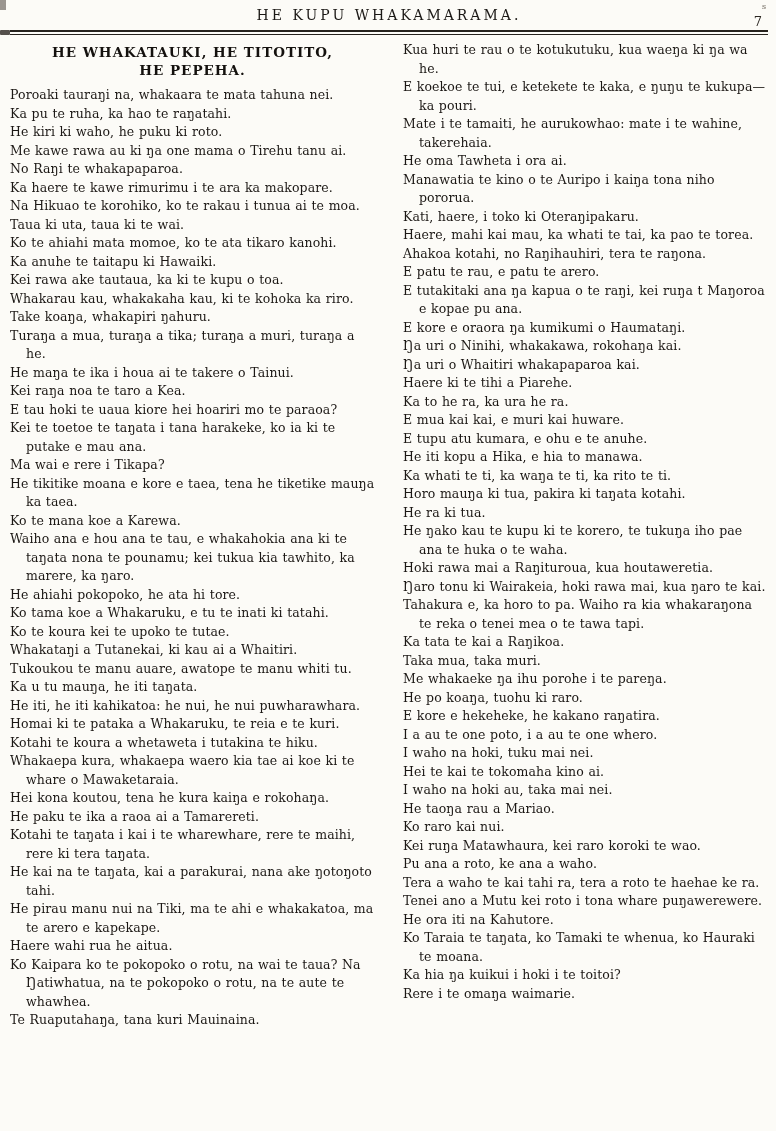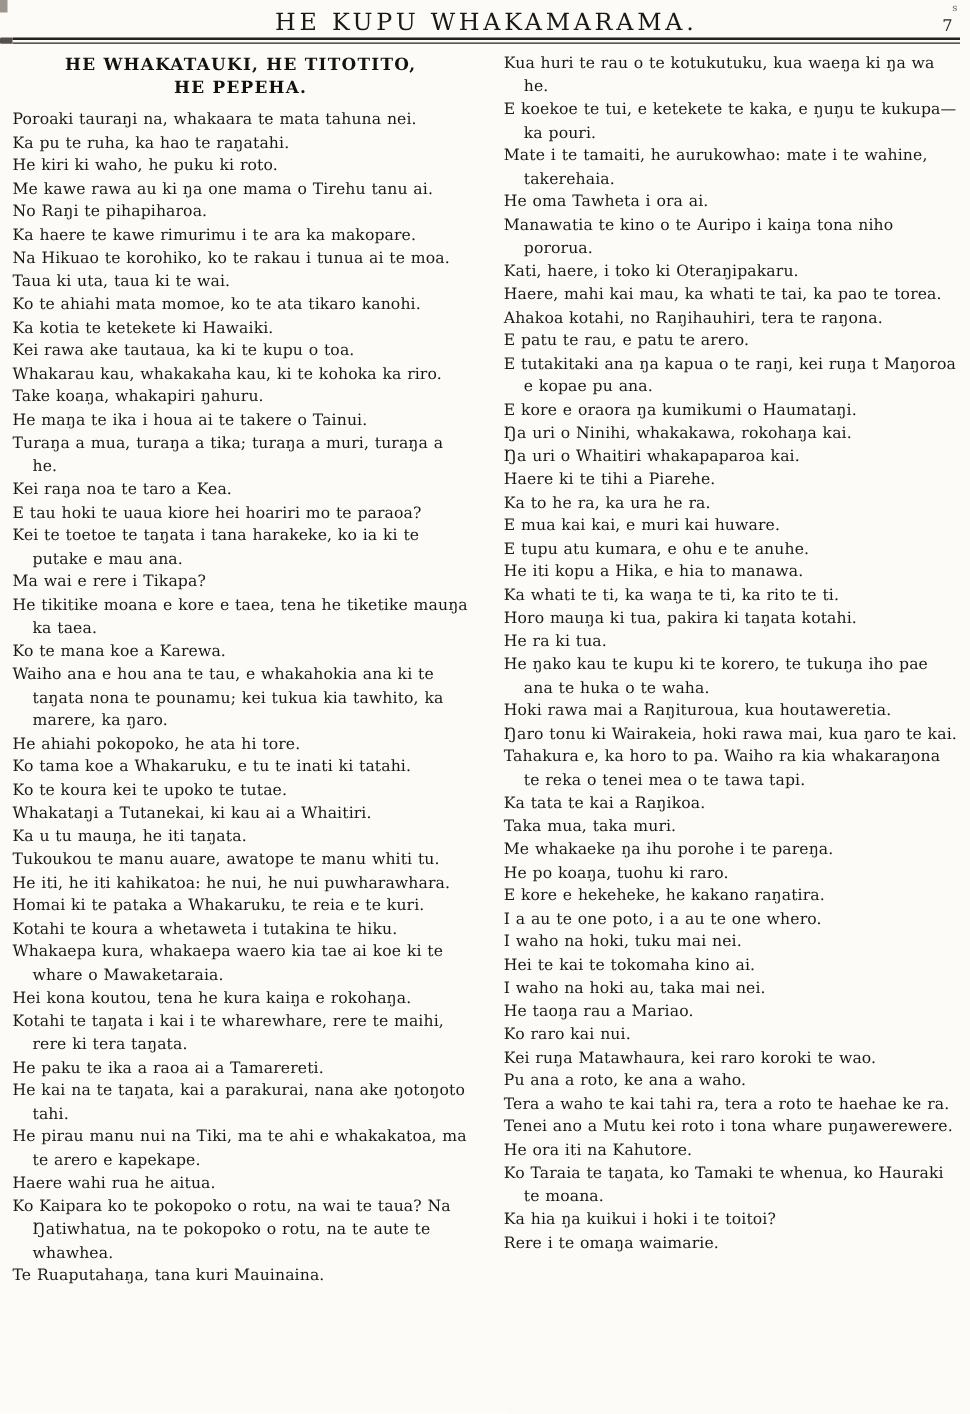--- a/index.html
+++ b/index.html
@@ -17,21 +17,21 @@
     font-family: "DejaVu Serif", serif;
     padding: 4px 8px 10px 10px;
     overflow: hidden;
   }
   .header {
     position: relative;
     height: 24px;
   }
   .running-title {
     text-align: center;
-    font-size: 19px;
+    font-size: 14px;
     letter-spacing: 3px;
     font-weight: normal;
     color: #1b1815;
     padding-top: 3px;
   }
   .page-number {
     position: absolute;
     right: 6px;
     top: 10px;
     font-size: 13px;
@@ -119,51 +119,51 @@
     <div class="col">
       <h2 class="section-title">
         <span>HE WHAKATAUKI, HE TITOTITO,</span><br>
         <span>HE PEPEHA.</span>
       </h2>
       <div>
           <p class="line">Poroaki tauraŋi na, whakaara te mata tahuna nei.</p>
           <p class="line">Ka pu te ruha, ka hao te raŋatahi.</p>
           <p class="line">He kiri ki waho, he puku ki roto.</p>
           <p class="line">Me kawe rawa au ki ŋa one mama o Tirehu tanu ai.</p>
-          <p class="line">No Raŋi te pihapiharoa.</p>
+          <p class="line">No Raŋi te whakapaparoa.</p>
           <p class="line">Ka haere te kawe rimurimu i te ara ka makopare.</p>
           <p class="line">Na Hikuao te korohiko, ko te rakau i tunua ai te moa.</p>
           <p class="line">Taua ki uta, taua ki te wai.</p>
           <p class="line">Ko te ahiahi mata momoe, ko te ata tikaro kanohi.</p>
-          <p class="line">Ka kotia te ketekete ki Hawaiki.</p>
+          <p class="line">Ka anuhe te taitapu ki Hawaiki.</p>
           <p class="line">Kei rawa ake tautaua, ka ki te kupu o toa.</p>
           <p class="line">Whakarau kau, whakakaha kau, ki te kohoka ka riro.</p>
           <p class="line">Take koaŋa, whakapiri ŋahuru.</p>
+          <p class="line">Turaŋa a mua, turaŋa a tika; turaŋa a muri, turaŋa a he.</p>
           <p class="line">He maŋa te ika i houa ai te takere o Tainui.</p>
-          <p class="line">Turaŋa a mua, turaŋa a tika; turaŋa a muri, turaŋa a he.</p>
           <p class="line">Kei raŋa noa te taro a Kea.</p>
           <p class="line">E tau hoki te uaua kiore hei hoariri mo te paraoa?</p>
           <p class="line">Kei te toetoe te taŋata i tana harakeke, ko ia ki te putake e mau ana.</p>
           <p class="line">Ma wai e rere i Tikapa?</p>
           <p class="line">He tikitike moana e kore e taea, tena he tiketike mauŋa ka taea.</p>
           <p class="line">Ko te mana koe a Karewa.</p>
           <p class="line">Waiho ana e hou ana te tau, e whakahokia ana ki te taŋata nona te pounamu; kei tukua kia tawhito, ka marere, ka ŋaro.</p>
           <p class="line">He ahiahi pokopoko, he ata hi tore.</p>
           <p class="line">Ko tama koe a Whakaruku, e tu te inati ki tatahi.</p>
           <p class="line">Ko te koura kei te upoko te tutae.</p>
           <p class="line">Whakataŋi a Tutanekai, ki kau ai a Whaitiri.</p>
+          <p class="line">Tukoukou te manu auare, awatope te manu whiti tu.</p>
           <p class="line">Ka u tu mauŋa, he iti taŋata.</p>
-          <p class="line">Tukoukou te manu auare, awatope te manu whiti tu.</p>
           <p class="line">He iti, he iti kahikatoa: he nui, he nui puwharawhara.</p>
           <p class="line">Homai ki te pataka a Whakaruku, te reia e te kuri.</p>
           <p class="line">Kotahi te koura a whetaweta i tutakina te hiku.</p>
           <p class="line">Whakaepa kura, whakaepa waero kia tae ai koe ki te whare o Mawaketaraia.</p>
           <p class="line">Hei kona koutou, tena he kura kaiŋa e rokohaŋa.</p>
+          <p class="line">He paku te ika a raoa ai a Tamarereti.</p>
           <p class="line">Kotahi te taŋata i kai i te wharewhare, rere te maihi, rere ki tera taŋata.</p>
-          <p class="line">He paku te ika a raoa ai a Tamarereti.</p>
           <p class="line">He kai na te taŋata, kai a parakurai, nana ake ŋotoŋoto tahi.</p>
           <p class="line">He pirau manu nui na Tiki, ma te ahi e whakakatoa, ma te arero e kapekape.</p>
           <p class="line">Haere wahi rua he aitua.</p>
           <p class="line">Ko Kaipara ko te pokopoko o rotu, na wai te taua? Na Ŋatiwhatua, na te pokopoko o rotu, na te aute te whawhea.</p>
           <p class="line">Te Ruaputahaŋa, tana kuri Mauinaina.</p>
         </div>
     </div>
 
     <div class="col">
       <div>

